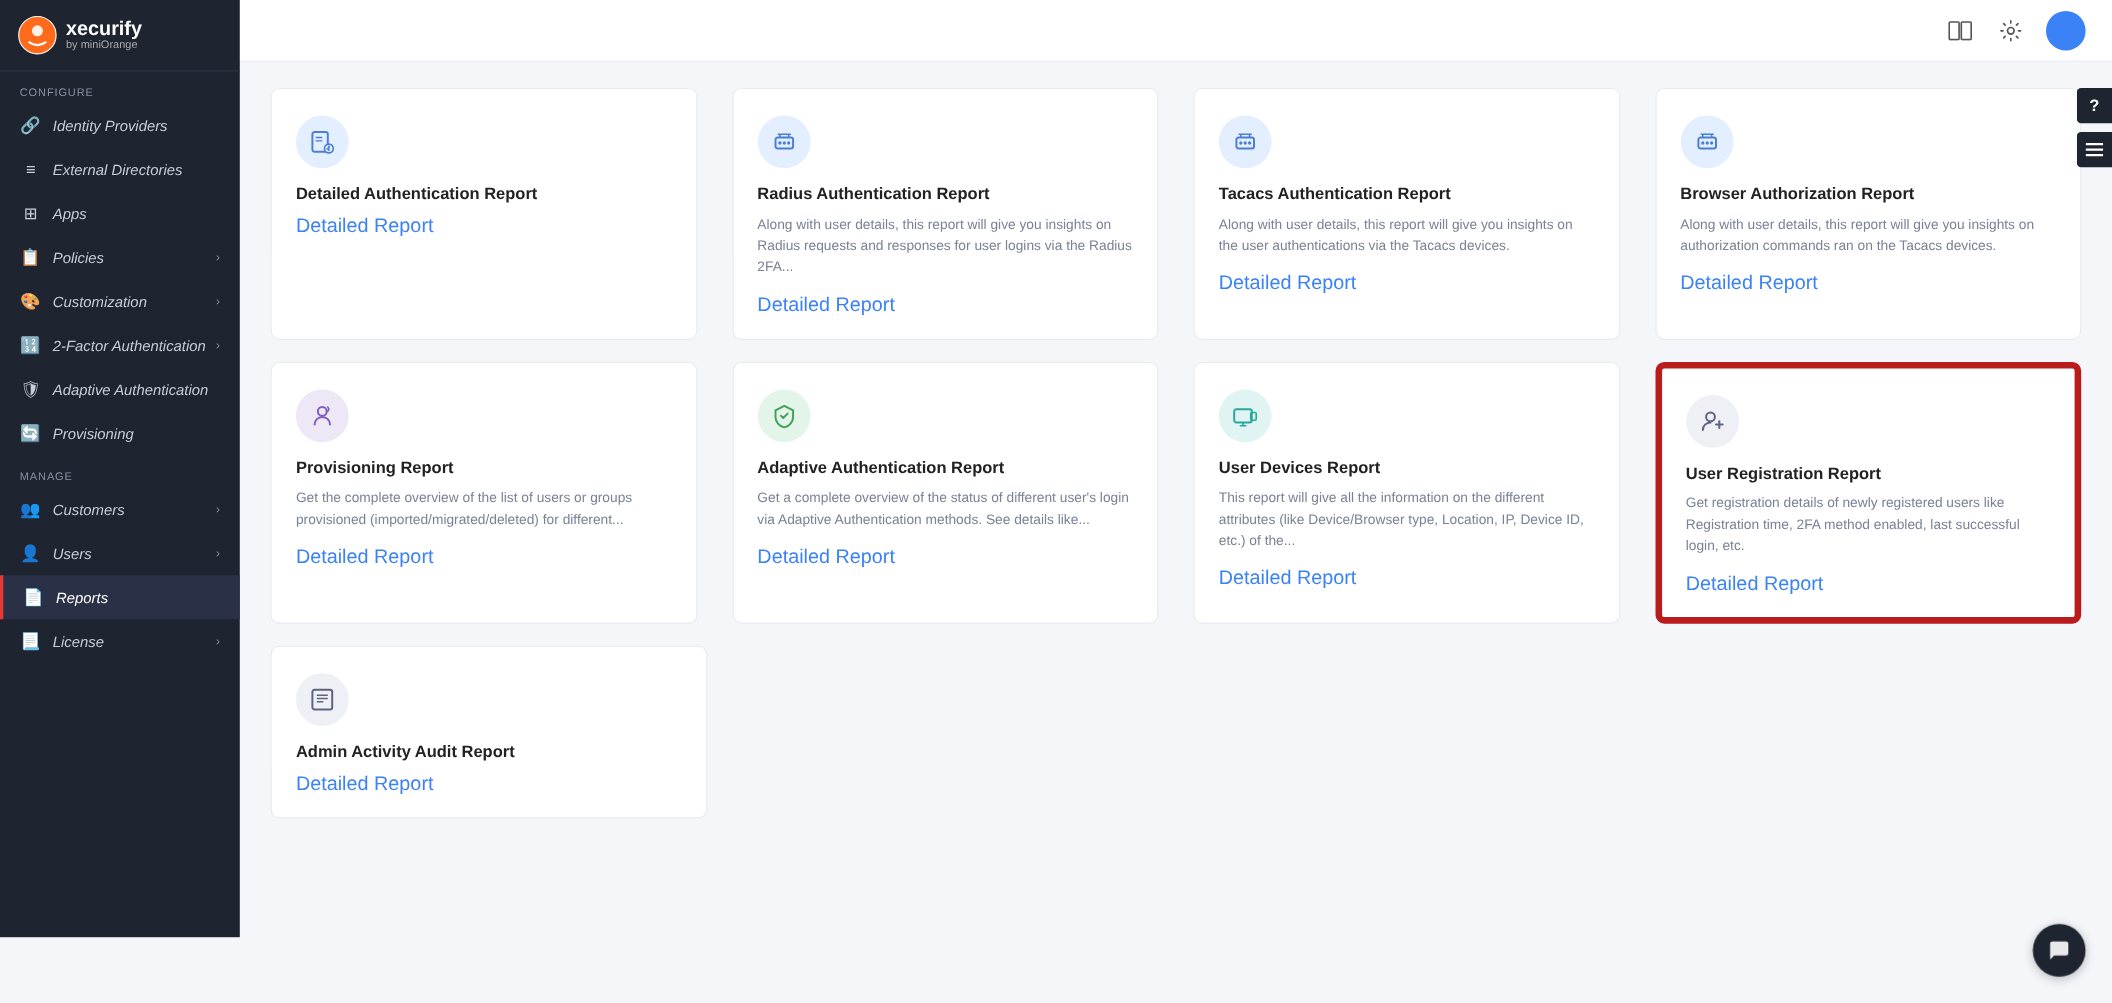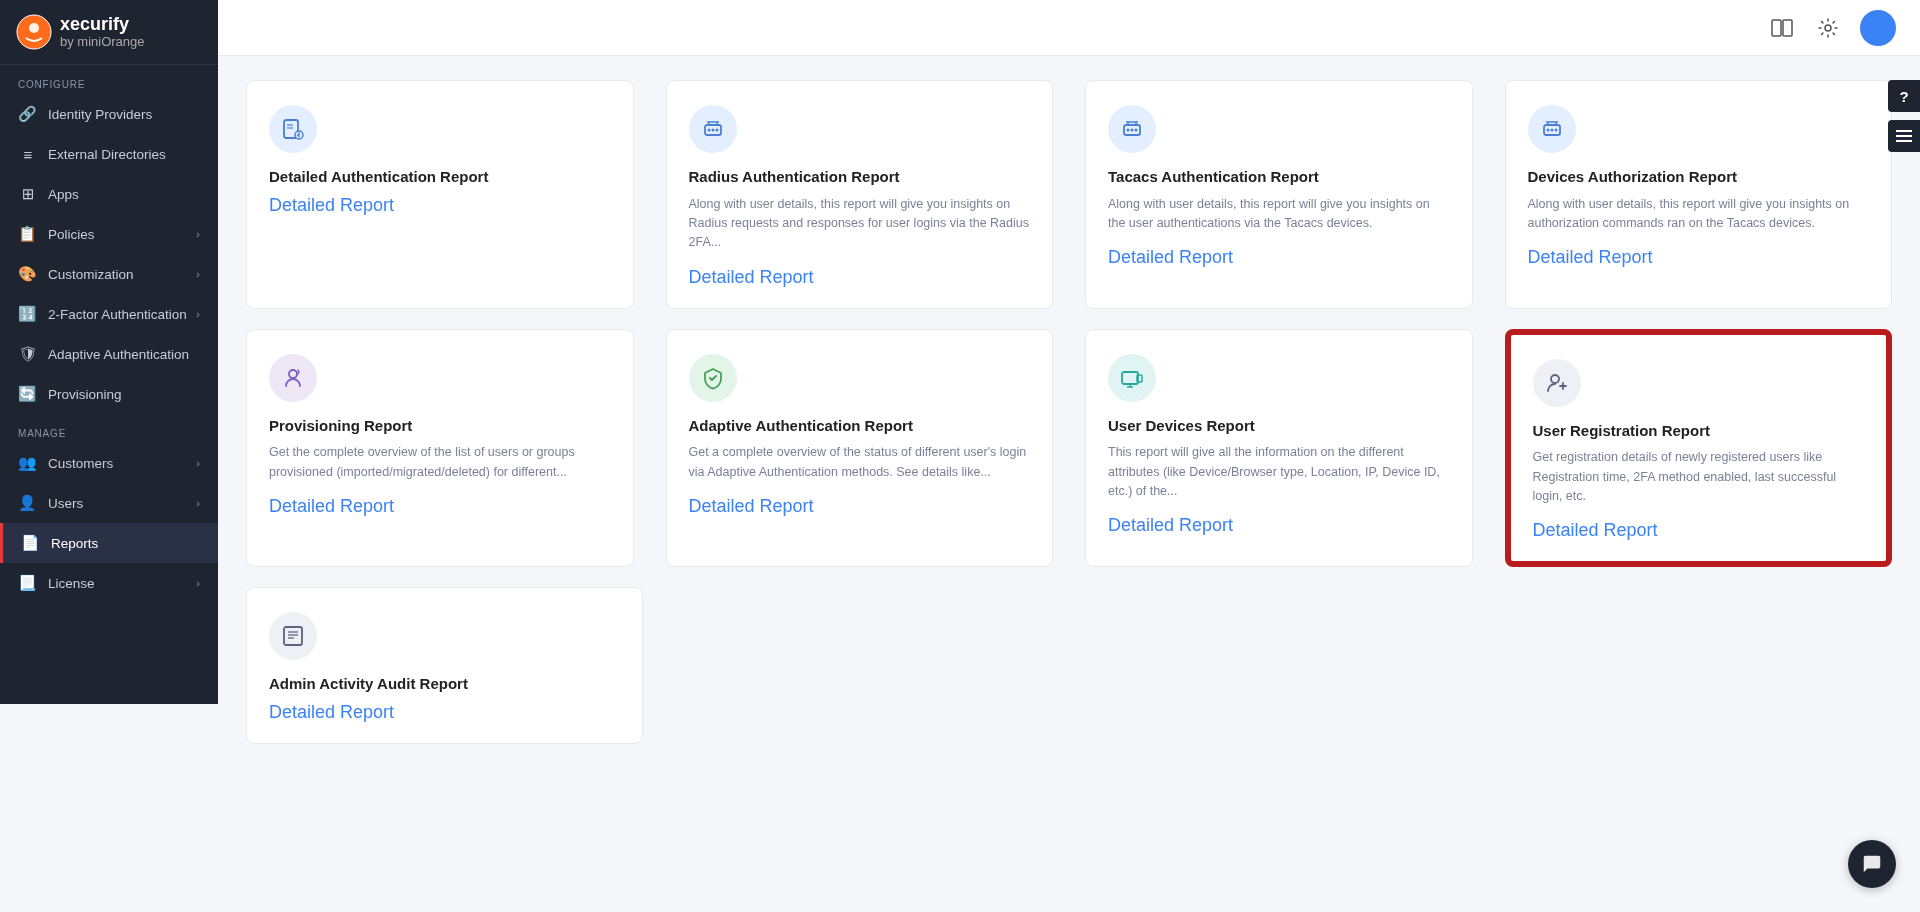--- a/index.html
+++ b/index.html
@@ -6,21 +6,21 @@
     body { font-family: 'Segoe UI', Arial, sans-serif; background: #f5f6fa; display: flex; height: 912px; overflow: hidden; }
 
     
     .sidebar {
       width: 218px;
       min-width: 218px;
       background: #1e2430;
       color: #fff;
       display: flex;
       flex-direction: column;
-      height: 704px;
+      height: 852px;
       overflow-y: auto;
     }
     .sidebar-logo {
       display: flex;
       align-items: center;
       padding: 14px 16px;
       border-bottom: 1px solid #2d3444;
     }
     .logo-icon {
       width: 36px;
@@ -31,21 +31,21 @@
       display: flex;
       flex-direction: column;
     }
     .logo-text .brand {
       font-size: 18px;
       font-weight: 700;
       color: #fff;
       line-height: 1.1;
     }
     .logo-text .sub {
-      font-size: 13px;
+      font-size: 10px;
       color: #aaa;
     }
 
     .sidebar-section-label {
       font-size: 10px;
       color: #8a94a6;
       text-transform: uppercase;
       letter-spacing: 0.08em;
       padding: 14px 18px 4px;
     }
@@ -68,21 +68,21 @@
     .sidebar-item .item-icon {
       width: 20px;
       height: 20px;
       margin-right: 10px;
       display: flex;
       align-items: center;
       justify-content: center;
       font-size: 15px;
       flex-shrink: 0;
     }
-    .sidebar-item .item-label { flex: 1; }
+    .sidebar-item .item-label { flex: 1; font-style: italic; }
     .sidebar-item .chevron {
       font-size: 11px;
       color: #8a94a6;
     }
 
     
     .main {
       flex: 1;
       display: flex;
       flex-direction: column;
@@ -394,21 +394,21 @@
           <svg width="24" height="24" viewBox="0 0 24 24" fill="none">
               <rect x="4" y="8" width="16" height="10" rx="2" stroke="#4a7fd4" stroke-width="1.8"></rect>
               <line x1="8" y1="8" x2="8" y2="5" stroke="#4a7fd4" stroke-width="1.5"></line>
               <line x1="16" y1="8" x2="16" y2="5" stroke="#4a7fd4" stroke-width="1.5"></line>
               <line x1="6" y1="5" x2="18" y2="5" stroke="#4a7fd4" stroke-width="1.5"></line>
               <circle cx="8" cy="13" r="1.5" fill="#4a7fd4"></circle>
               <circle cx="12" cy="13" r="1.5" fill="#4a7fd4"></circle>
               <circle cx="16" cy="13" r="1.5" fill="#4a7fd4"></circle>
             </svg>
         </div>
-        <div class="card-title">Devices Authorization Report</div>
+        <div class="card-title">Browser Authorization Report</div>
         <div class="card-desc">Along with user details, this report will give you insights on authorization commands ran on the Tacacs devices.</div>
         <a class="card-link">Detailed Report</a>
       </div>
     </div>
 
     <div class="cards-grid">
 
       <div class="report-card">
         <div class="card-icon-wrap purple">
           <svg width="24" height="24" viewBox="0 0 24 24" fill="none">

